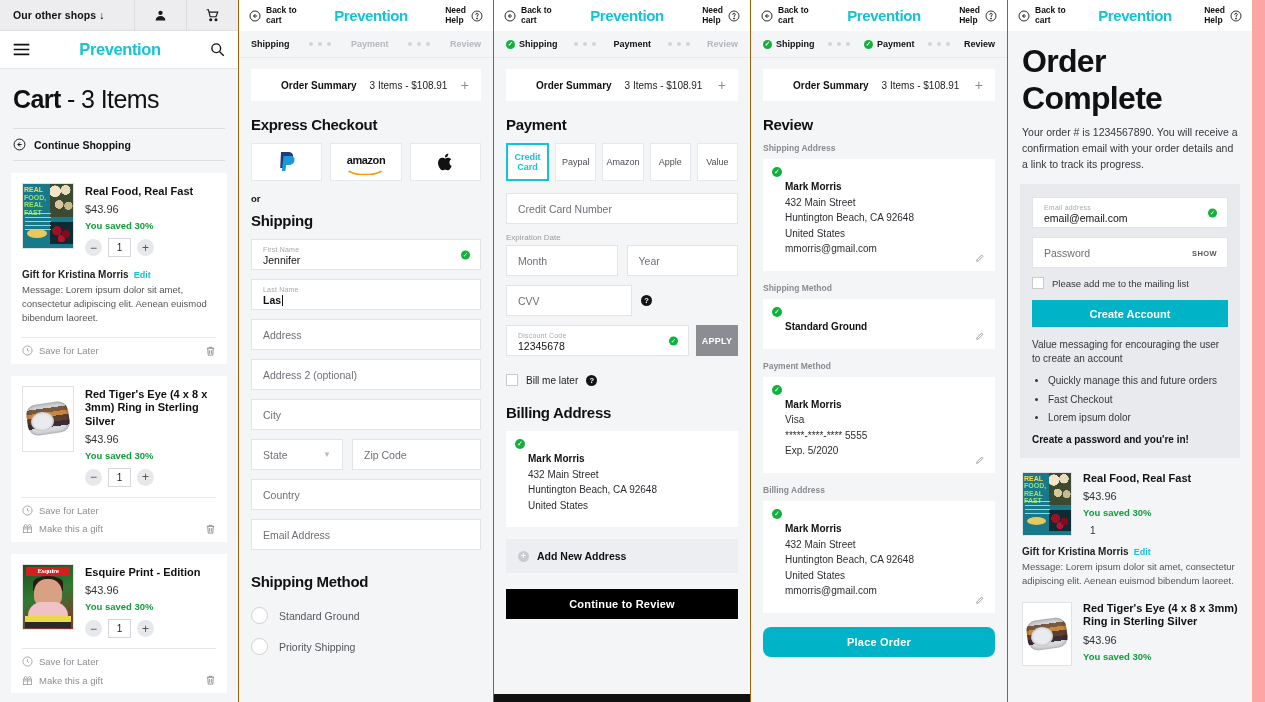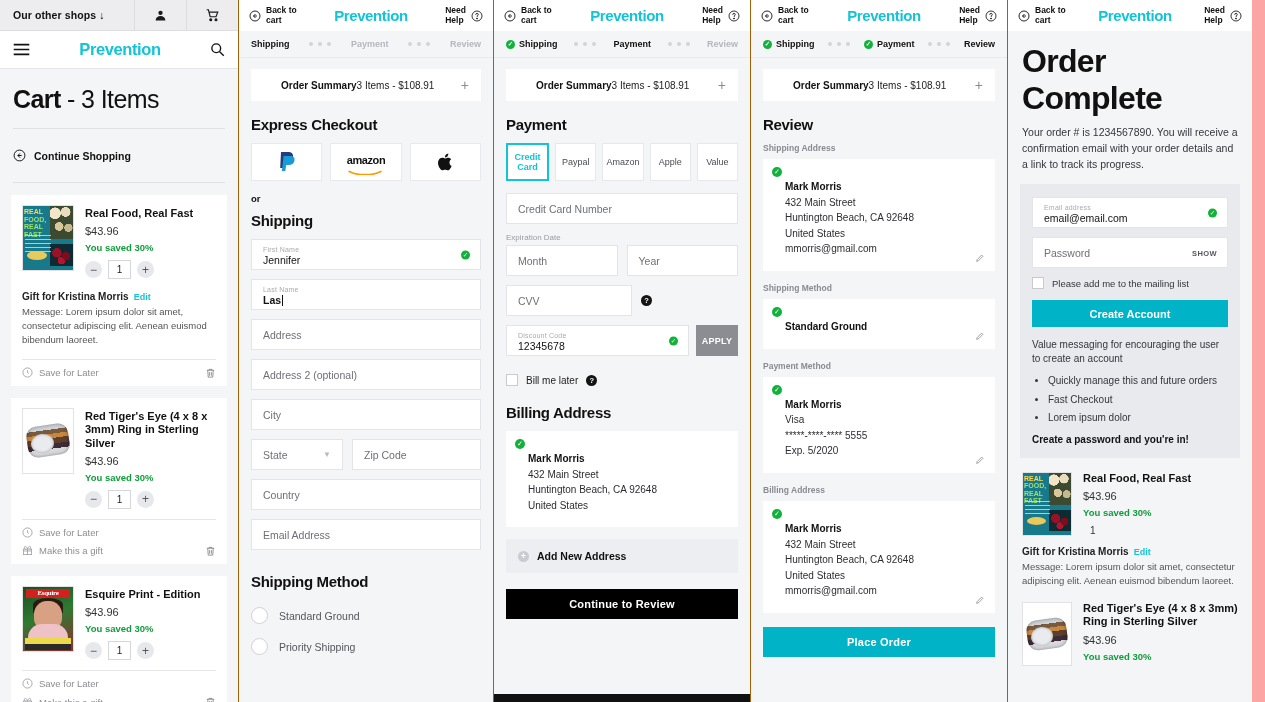--- a/index.html
+++ b/index.html
@@ -19,21 +19,21 @@
   #panel-cart { width: 238px; background: #f4f5f7; }
   .shopbar { height: 31px; background:#ededf0; display:flex; align-items:center; border-bottom:1px solid #dddde2;}
   .shopbar .left { flex:1; padding-left:13px; font-size:10.5px; font-weight:bold; color:#111; letter-spacing:.1px;}
   .shopbar .cellbtn { width:52px; height:31px; display:flex; align-items:center; justify-content:center; border-left:1px solid #dcdce1;}
   .brandbar { height:38px; background:#fff; display:flex; align-items:center; padding:0 13px; border-bottom:1px solid #e6e6ea;}
   .brandbar .logo { flex:1; text-align:center; color:#15c3d6; font-size:16.5px; font-weight:bold; letter-spacing:-.4px;}
   .carttitle { padding:16px 13px 14px; font-size:25px; letter-spacing:-.6px; color:#111; }
   .carttitle b { font-weight:bold; }
   .carttitle span { font-weight:400; }
   .contshop { margin:0 13px; border-top:1px solid #dfe0e4; border-bottom:1px solid #dfe0e4;
-              padding:20px 0; display:flex; align-items:center; gap:8px; font-size:10.5px; font-weight:bold; color:#111;}
+              padding:9px 0; display:flex; align-items:center; gap:8px; font-size:10.5px; font-weight:bold; color:#111;}
   .citem { margin:12px 11px; background:#fff; padding:10px 11px 0; }
   .citem .row { display:flex; gap:11px; }
   .citem .thumb { width:52px; min-width:52px; height:66px; border:1px solid #e2e2e6; overflow:hidden; position:relative;}
   .citem .info { flex:1; padding-top:2px;}
   .pname { font-size:11px; font-weight:bold; color:#111; line-height:1.22; }
   .pprice { font-size:11px; color:#333; margin-top:5px; }
   .psave { font-size:9.5px; font-weight:bold; color:#0f9d3a; margin-top:5px; }
   .qty { display:flex; align-items:center; gap:6px; margin-top:7px; }
   .qbtn { width:17px; height:17px; border-radius:50%; background:#e7e8ec; color:#555; display:flex;
           align-items:center; justify-content:center; font-size:12px; line-height:1;}
@@ -89,21 +89,21 @@
   .ckhead .logo { flex:1; text-align:center; color:#15c3d6; font-size:15px; font-weight:bold; letter-spacing:-.4px;}
   .steps { height:27px; background:#f4f5f7; display:flex; align-items:center; padding:0 12px; gap:6px; border-bottom:1px solid #e9eaee;}
   .step { font-size:9px; font-weight:bold; color:#111; display:flex; align-items:center; gap:4px;}
   .step.dim { color:#b6b7bd; }
   .dots { display:flex; gap:5px; flex:1; justify-content:center; }
   .dots i { width:4px; height:4px; border-radius:50%; background:#d3d4d9; display:block;}
   .chk { width:9px; height:9px; border-radius:50%; background:#12b13c; color:#fff; font-size:6.5px;
          display:flex; align-items:center; justify-content:center; line-height:1;}
   .ordersum { margin:11px 12px 0; background:#fff; height:32px; display:flex; align-items:center; padding:0 12px; font-size:10px;}
   .ordersum b { font-weight:bold; color:#111;margin-left:18px; }
-  .ordersum .it { color:#222; }
+  .ordersum .it { margin-left:13px; color:#222; }
   .ordersum .plus { margin-left:auto; color:#8b8c92; font-size:14px;}
   .sechead { font-size:15px; font-weight:bold; color:#111; padding:15px 12px 10px; letter-spacing:-.3px;}
   .field { margin:0 12px 9px; height:31px; background:#fff; border:1px solid #e3e4e8; display:flex;
            align-items:center; padding:0 11px; font-size:10.5px; color:#6e7077; position:relative;}
   .field.filled { flex-direction:column; align-items:flex-start; justify-content:center; padding-top:3px;}
   .field .lab { font-size:7px; color:#a9abb2; letter-spacing:.2px; }
   .field .val { font-size:10.5px; color:#111; margin-top:1px;}
   .field .ok { position:absolute; right:10px; top:50%; transform:translateY(-50%); width:9px; height:9px;
                border-radius:50%; background:#12b13c; color:#fff; font-size:6.5px; display:flex;
                align-items:center; justify-content:center;}
@@ -758,21 +758,21 @@
         <span>United States</span><br>
         <span>mmorris@gmail.com</span>
       </div>
       <span class="pen">
         <svg width="10" height="10" viewBox="0 0 24 24" fill="none" stroke="#7d7e84" stroke-width="1.7">
             <path d="M4 20l4-1 11-11-3-3L5 16z"></path>
           </svg>
       </span>
     </div>
 
-    <div class="bigbtn teal" style="margin-top:14px;">Place Order</div>
+    <div class="bigbtn teal" style="margin-top:14px;border-radius:8px;">Place Order</div>
   </div>
 
   <div class="panel sep" id="panel-done">
     <div class="ckhead">
       <div class="back">
         <span>
           <svg width="12" height="12" viewBox="0 0 24 24" fill="none" stroke="#111" stroke-width="1.8">
               <circle cx="12" cy="12" r="10"></circle>
               <path d="M13 8l-4 4 4 4M9 12h7"></path>
             </svg>

